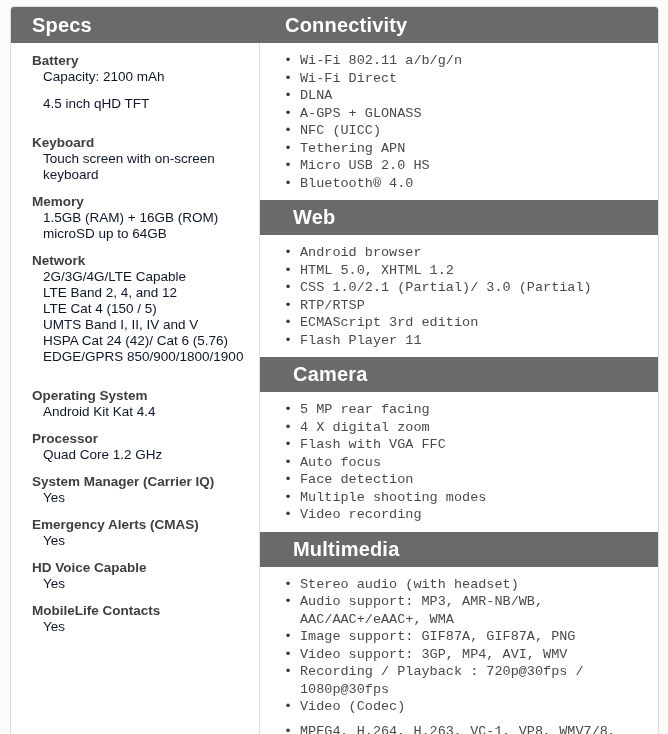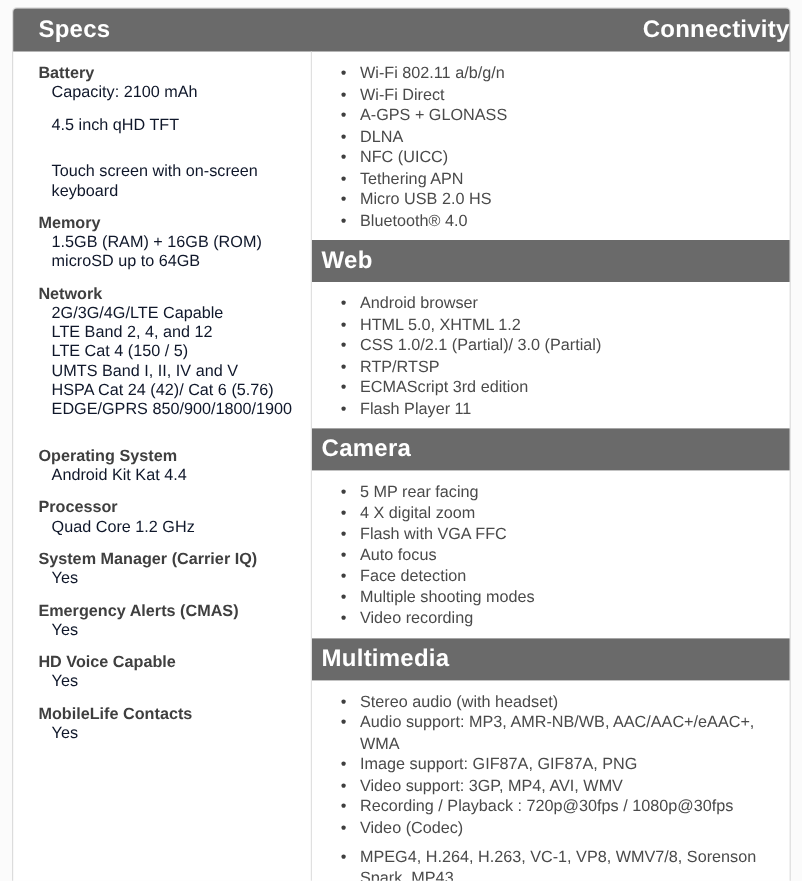--- a/index.html
+++ b/index.html
@@ -25,21 +25,21 @@
     border-radius: 3px 3px 0 0;
   }
   .bar-title {
     color: #ffffff;
     font-size: 20px;
     font-weight: bold;
     line-height: 36px;
     letter-spacing: 0.2px;
   }
   .bar-cell-left { width: 249px; padding-left: 21px; }
-  .bar-cell-right { flex: 1; padding-left: 25px; text-align: right; }
+  .bar-cell-right { flex: 1; padding-left: 25px; }
   .columns { display: flex; align-items: stretch; }
   .left-col {
     width: 249px;
     border-right: 1px solid #e0e0e0;
     padding: 10px 10px 14px 21px;
   }
   .right-col { flex: 1; min-width: 0; }
   
   .group { margin-top: 11px; }
   .group:first-child { margin-top: 0; }
@@ -55,24 +55,25 @@
     color: #0f172a;
     line-height: 16px;
     padding-left: 11px;
   }
   
   .section-bar {
     height: 35px;
     background: #6a6a6a;
   }
   .section-bar .bar-title { line-height: 35px; }
-  .section-bar { padding-left: 8px; }
+  .section-bar { padding-left: 33px; }
   .bullet-list {
     list-style: none;
     padding: 9px 4px 8px 0;
+    font-family: Liberation Mono, monospace;
   }
   .bullet-list li {
     position: relative;
     font-size: 13.5px;
     color: #4a4a4a;
     line-height: 17.5px;
     padding-left: 40px;
   }
   .bullet-list li.spaced { margin-top: 7px; }
   .bullet-list li::before {
@@ -106,20 +107,21 @@
   </div>
 
 
   <div class="group">
     <div class="group-values">
               <div class="spec-value">4.5 inch qHD TFT</div>
             </div>
   </div>
 
   <div class="group gap-lg">
+    <div class="group-label">Keyboard</div>
     <div class="group-values">
               <div class="spec-value">Touch screen with on-screen keyboard</div>
             </div>
   </div>
 
   <div class="group">
     <div class="group-label">Memory</div>
     <div class="group-values">
               <div class="spec-value">1.5GB (RAM) + 16GB (ROM)</div>
               <div class="spec-value">microSD up to 64GB</div>
@@ -179,22 +181,22 @@
               <div class="spec-value">Yes</div>
             </div>
   </div>
 </div>
       <div class="right-col">
   <div class="section">
 
     <ul class="bullet-list">
               <li>Wi-Fi 802.11 a/b/g/n</li>
               <li>Wi-Fi Direct</li>
+              <li>DLNA</li>
               <li>A-GPS + GLONASS</li>
-              <li>DLNA</li>
               <li>NFC (UICC)</li>
               <li>Tethering APN</li>
               <li>Micro USB 2.0 HS</li>
               <li>Bluetooth® 4.0</li>
             </ul>
   </div>
 
   <div class="section">
     <div class="section-bar">
       <span class="bar-title">Web</span>

